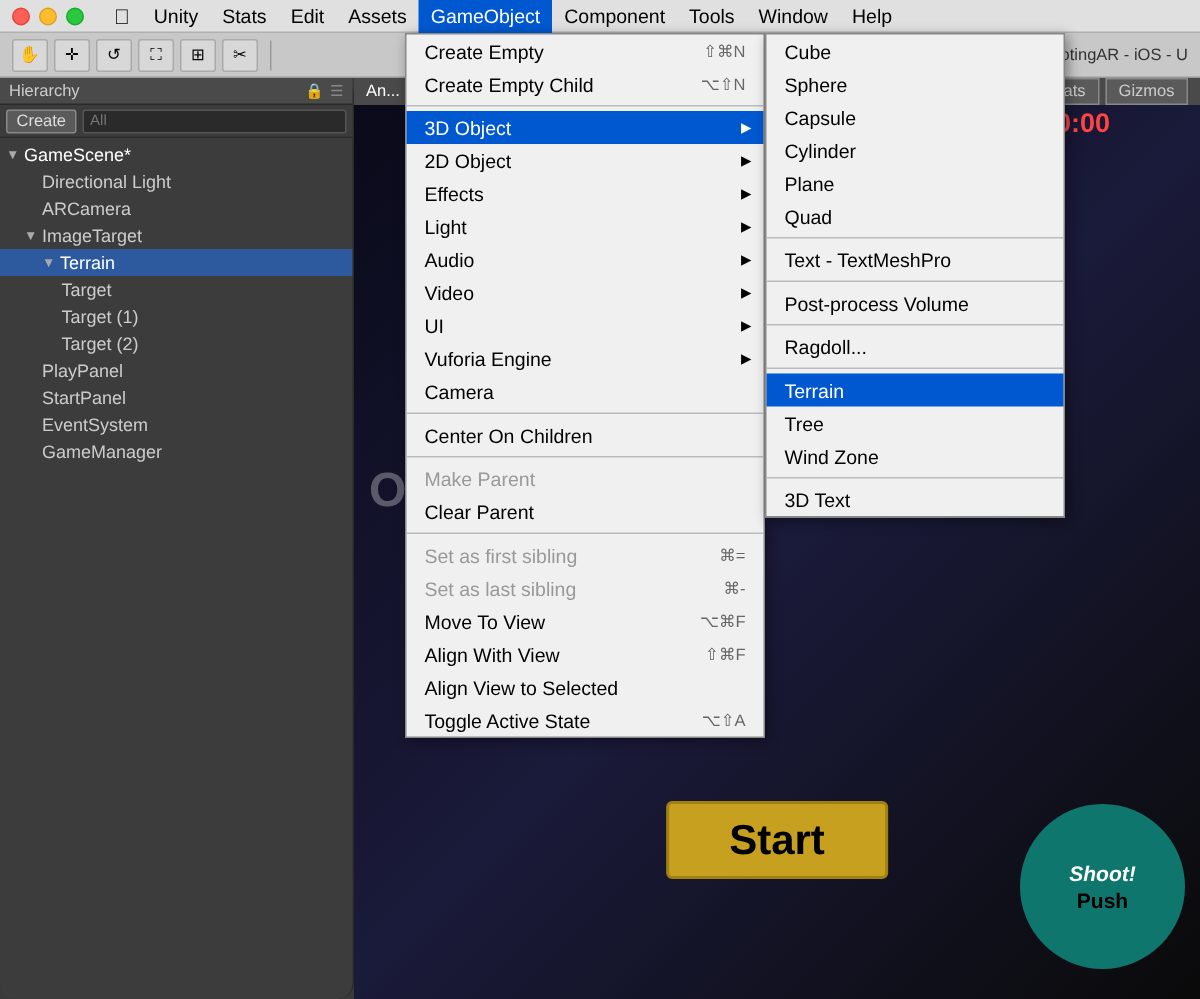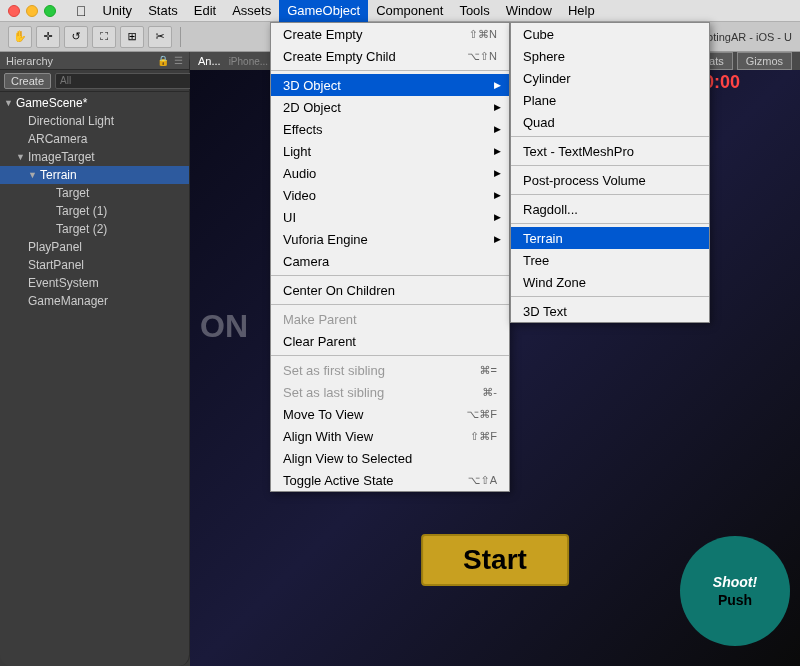--- a/index.html
+++ b/index.html
@@ -103,21 +103,21 @@
 
     
     .main-content {
       display: flex;
       flex: 1;
       overflow: hidden;
     }
 
     
     .hierarchy-panel {
-      width: 190px;
+      width: 236px;
       background: #3c3c3c;
       border-right: 1px solid #2a2a2a;
       display: flex;
       flex-direction: column;
       border-radius: 11px;
     }
     .panel-header {
       height: 18px;
       background: #4a4a4a;
       border-bottom: 1px solid #2a2a2a;
@@ -182,21 +182,21 @@
     .h-item .arrow {
       width: 12px;
       font-size: 9px;
       color: #aaa;
     }
     .h-item .name { flex: 1; }
     .h-item.selected { background: #2d5a9e; color: #fff; }
     .h-item.scene-root { color: #fff; }
     .indent1 { padding-left: 16px; }
     .indent2 { padding-left: 28px; }
-    .indent3 { padding-left: 44px; }
+    .indent3 { padding-left: 29px; }
 
     
     .game-area {
       flex: 1;
       background: #1a1a1a;
       position: relative;
       overflow: hidden;
     }
     .game-header {
       height: 18px;
@@ -621,20 +621,23 @@
   <div class="submenu-3d">
 
     <div class="submenu-row">
       <span>Cube</span>
     </div>
 
     <div class="submenu-row">
       <span>Sphere</span>
     </div>
 
+    <div class="submenu-row">
+      <span>Capsule</span>
+    </div>
 
     <div class="submenu-row">
       <span>Cylinder</span>
     </div>
 
     <div class="submenu-row">
       <span>Plane</span>
     </div>
 
     <div class="submenu-row">

